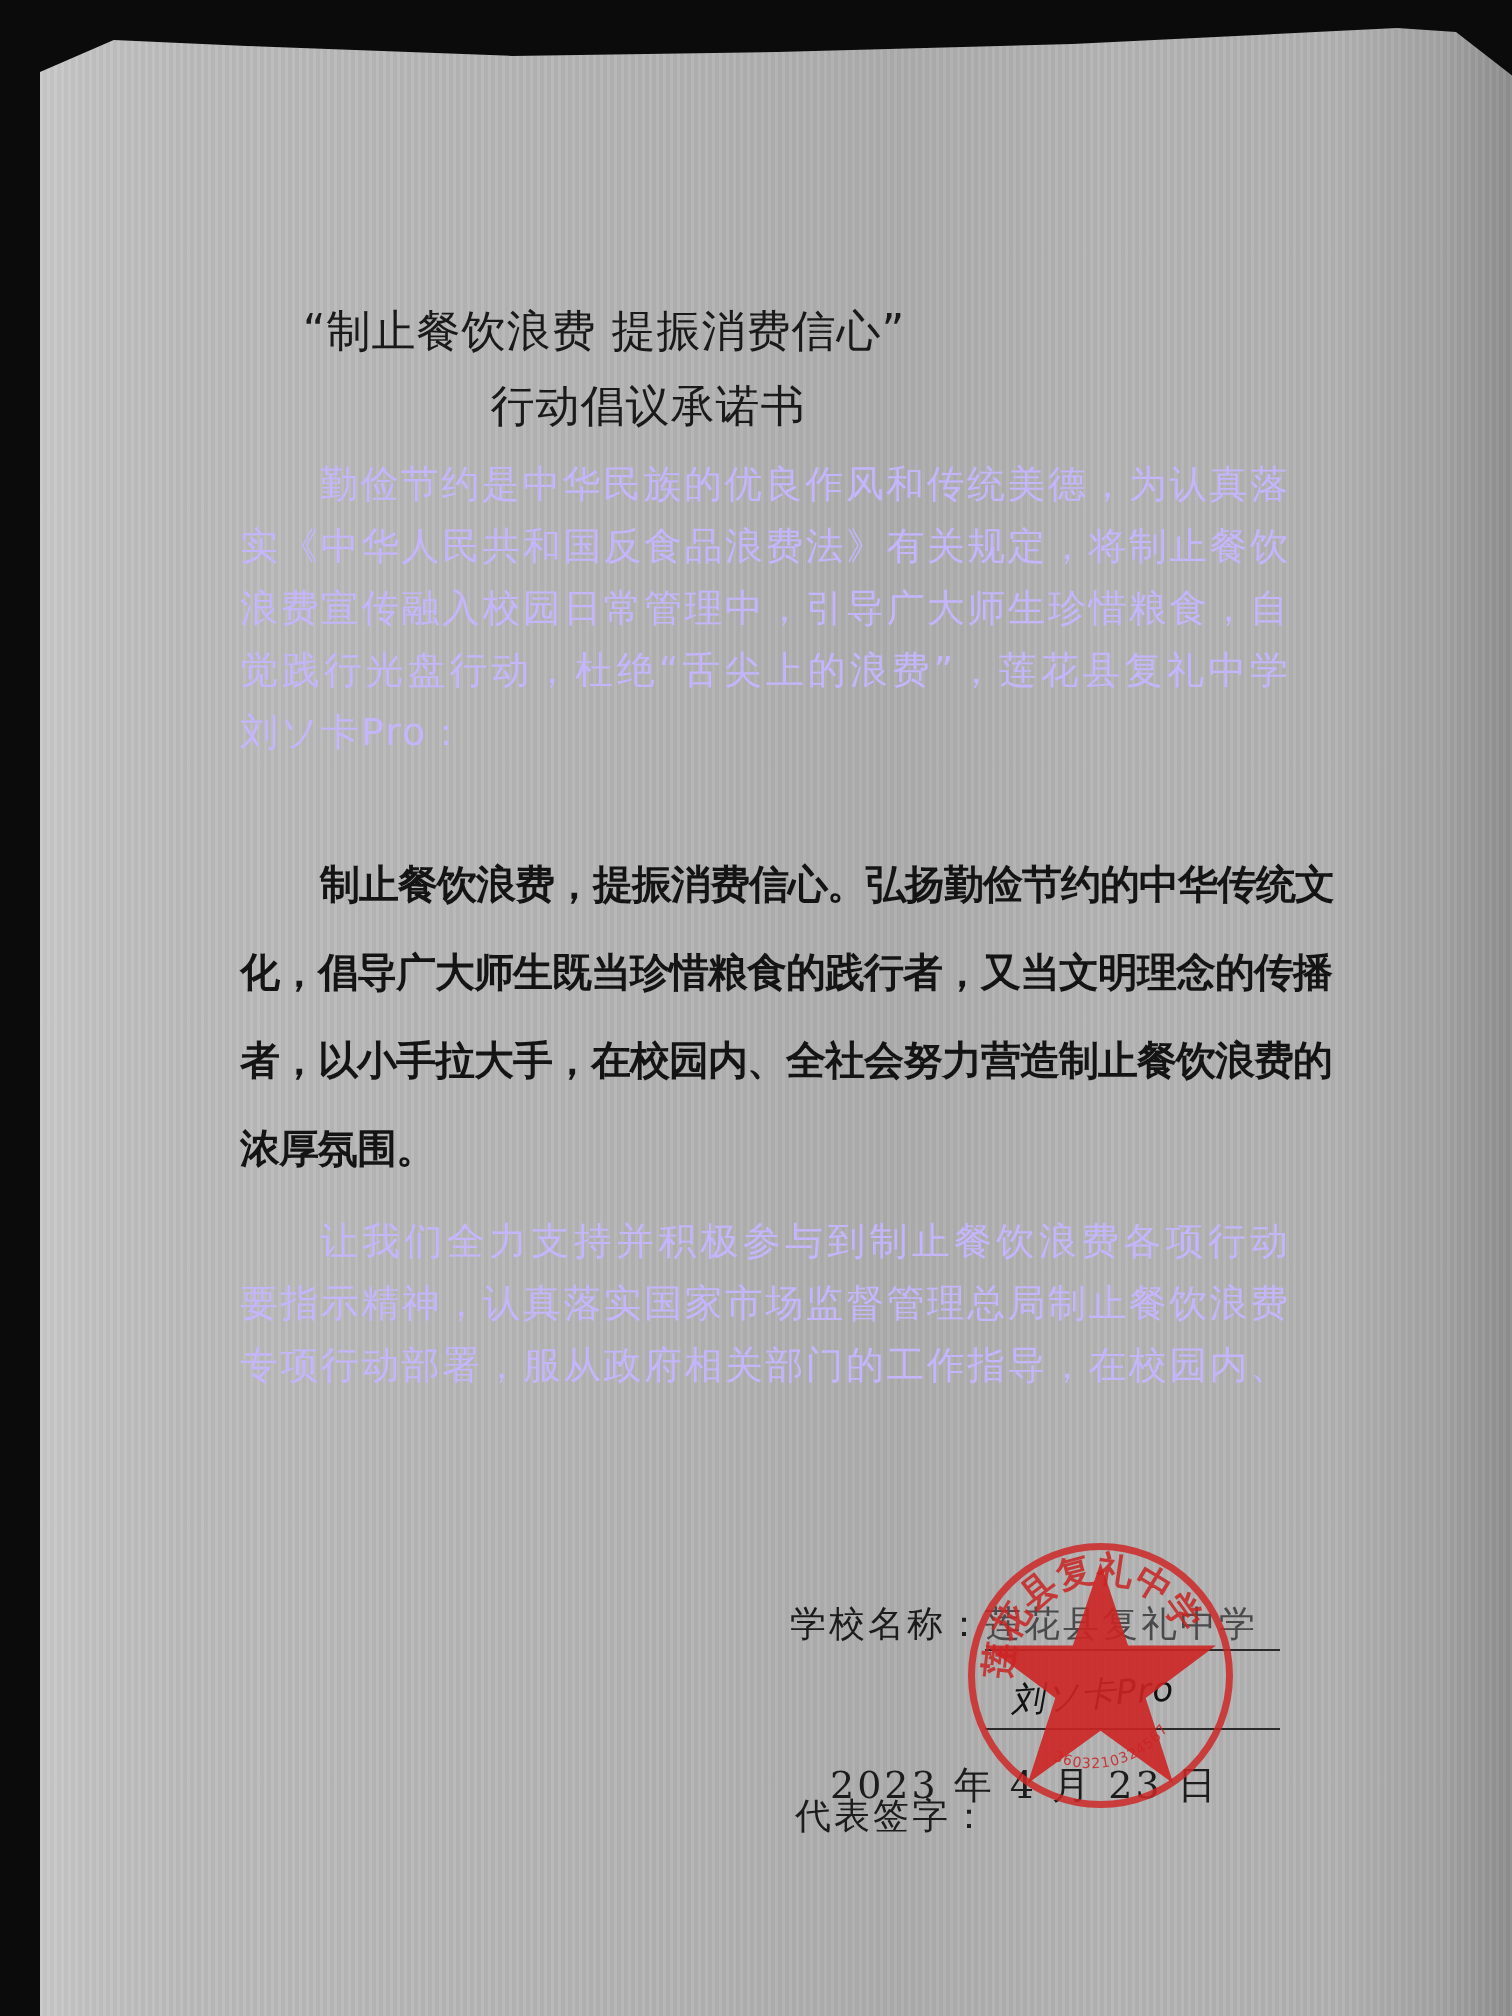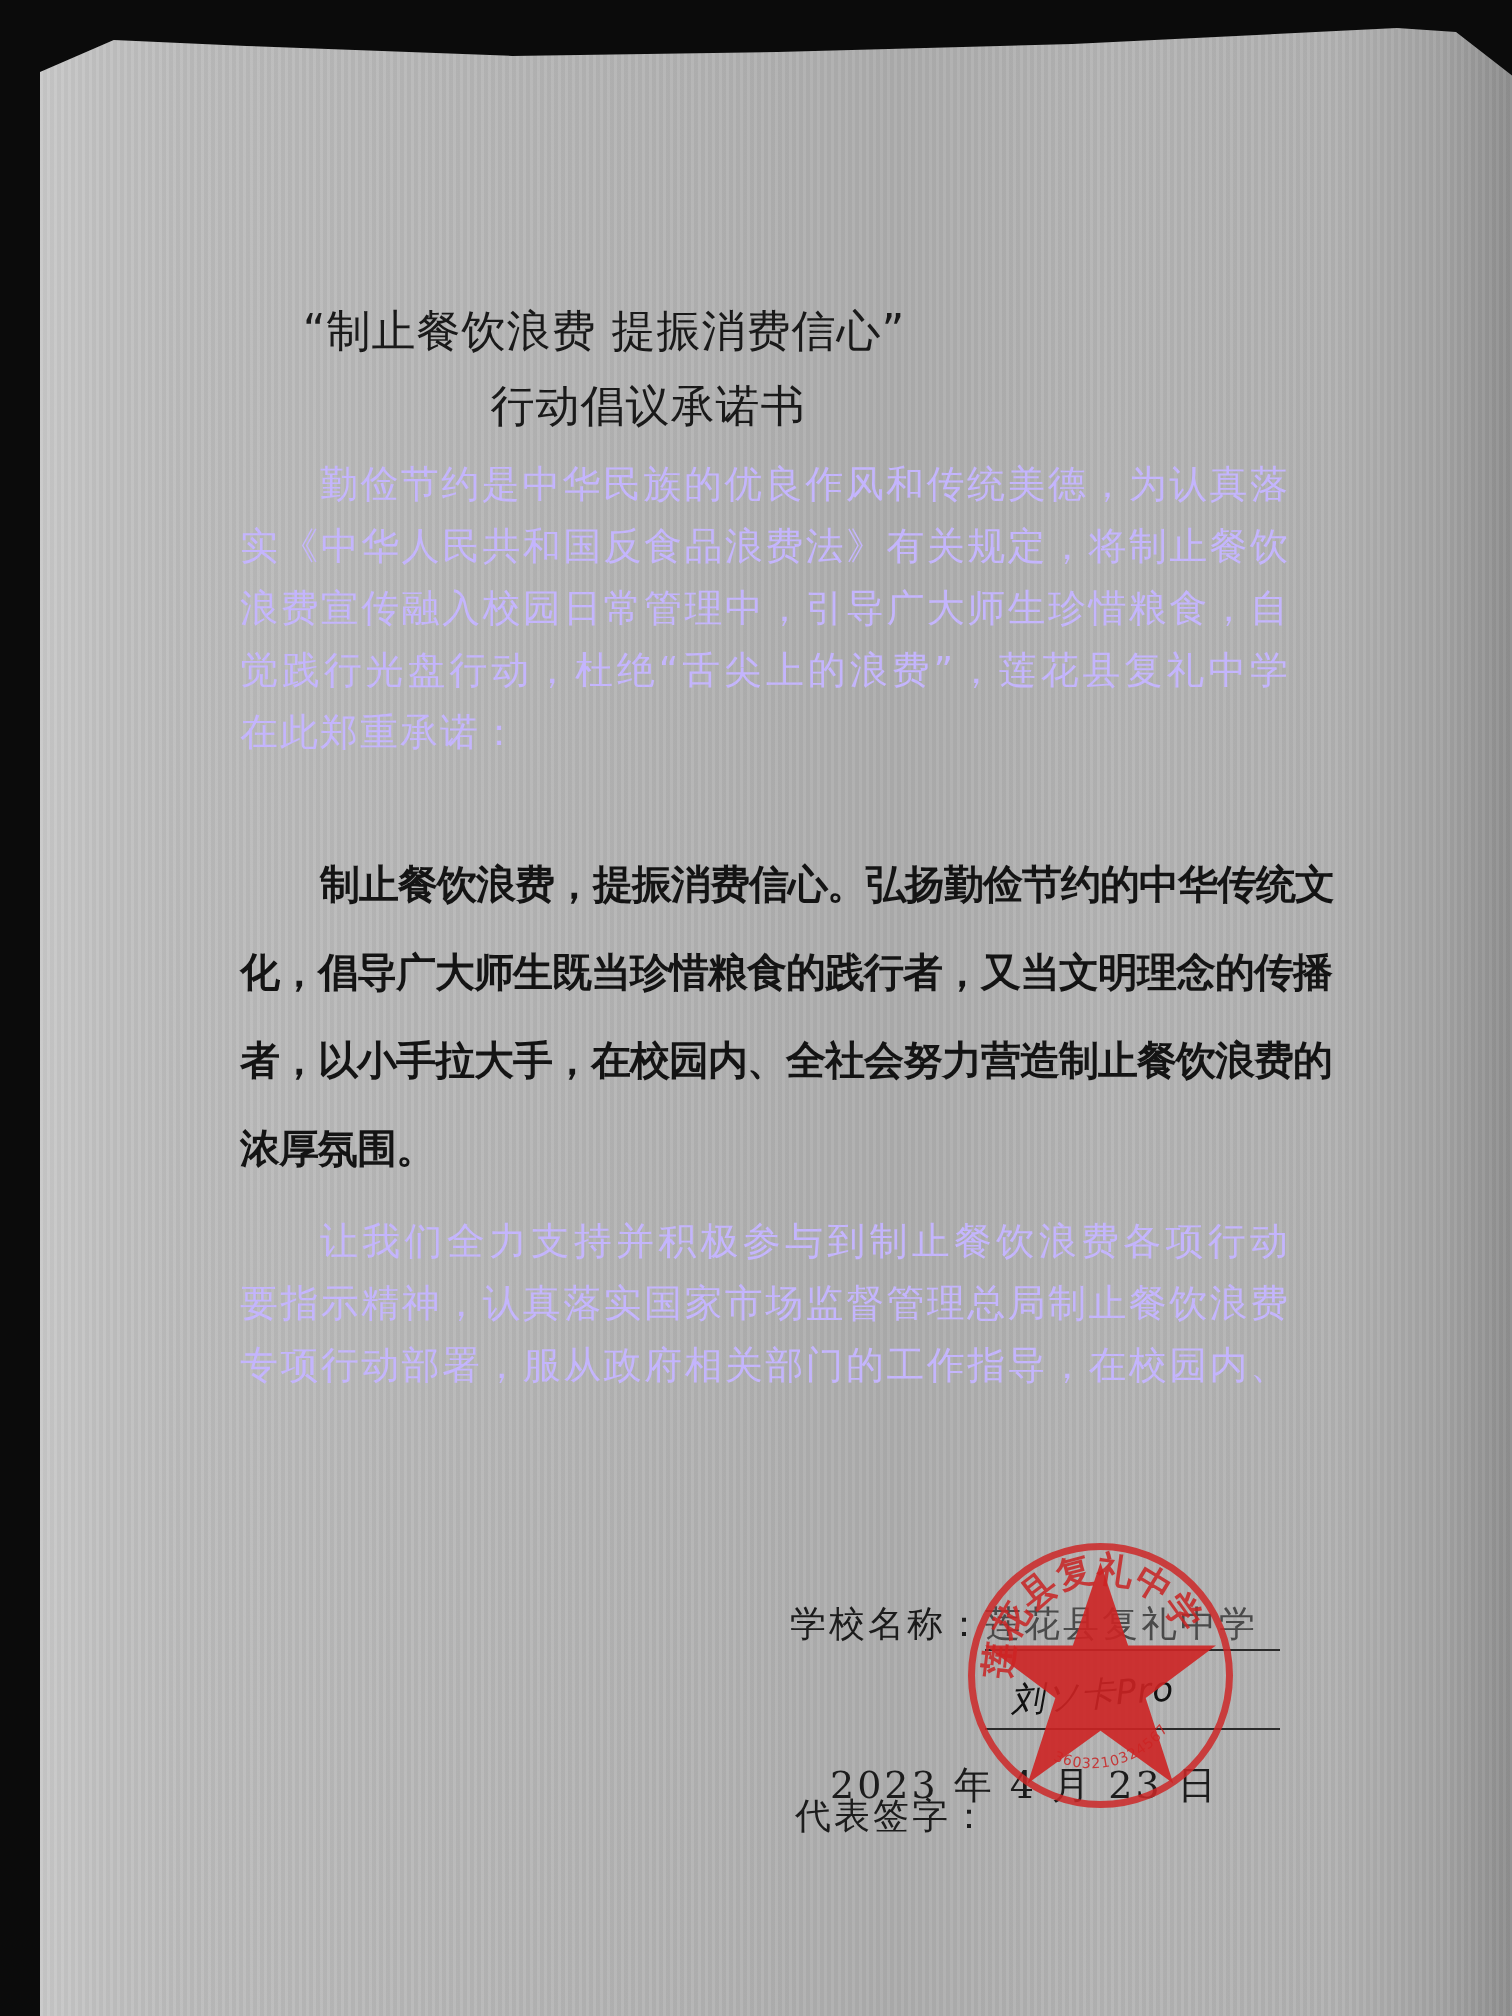--- a/index.html
+++ b/index.html
@@ -154,21 +154,21 @@
 <div class="paper"></div>
 
 <div class="title title-1">“制止餐饮浪费  提振消费信心”</div>
 <div class="title title-2">行动倡议承诺书</div>
 
 <div class="para p1">
   <span class="line indent">勤俭节约是中华民族的优良作风和传统美德，为认真落</span>
   <span class="line">实《中华人民共和国反食品浪费法》有关规定，将制止餐饮</span>
   <span class="line">浪费宣传融入校园日常管理中，引导广大师生珍惜粮食，自</span>
   <span class="line">觉践行光盘行动，杜绝“舌尖上的浪费”，莲花县复礼中学</span>
-  <span class="line last">在此郑重承诺：</span>
+  <span class="line last">刘ソ卡Pro：</span>
 </div>
 
 <div class="para p2">
   <span class="line indent">制止餐饮浪费，提振消费信心。弘扬勤俭节约的中华传统文</span>
   <span class="line">化，倡导广大师生既当珍惜粮食的践行者，又当文明理念的传播</span>
   <span class="line">者，以小手拉大手，在校园内、全社会努力营造制止餐饮浪费的</span>
   <span class="line last">浓厚氛围。</span>
 </div>
 
 <div class="para p3">

